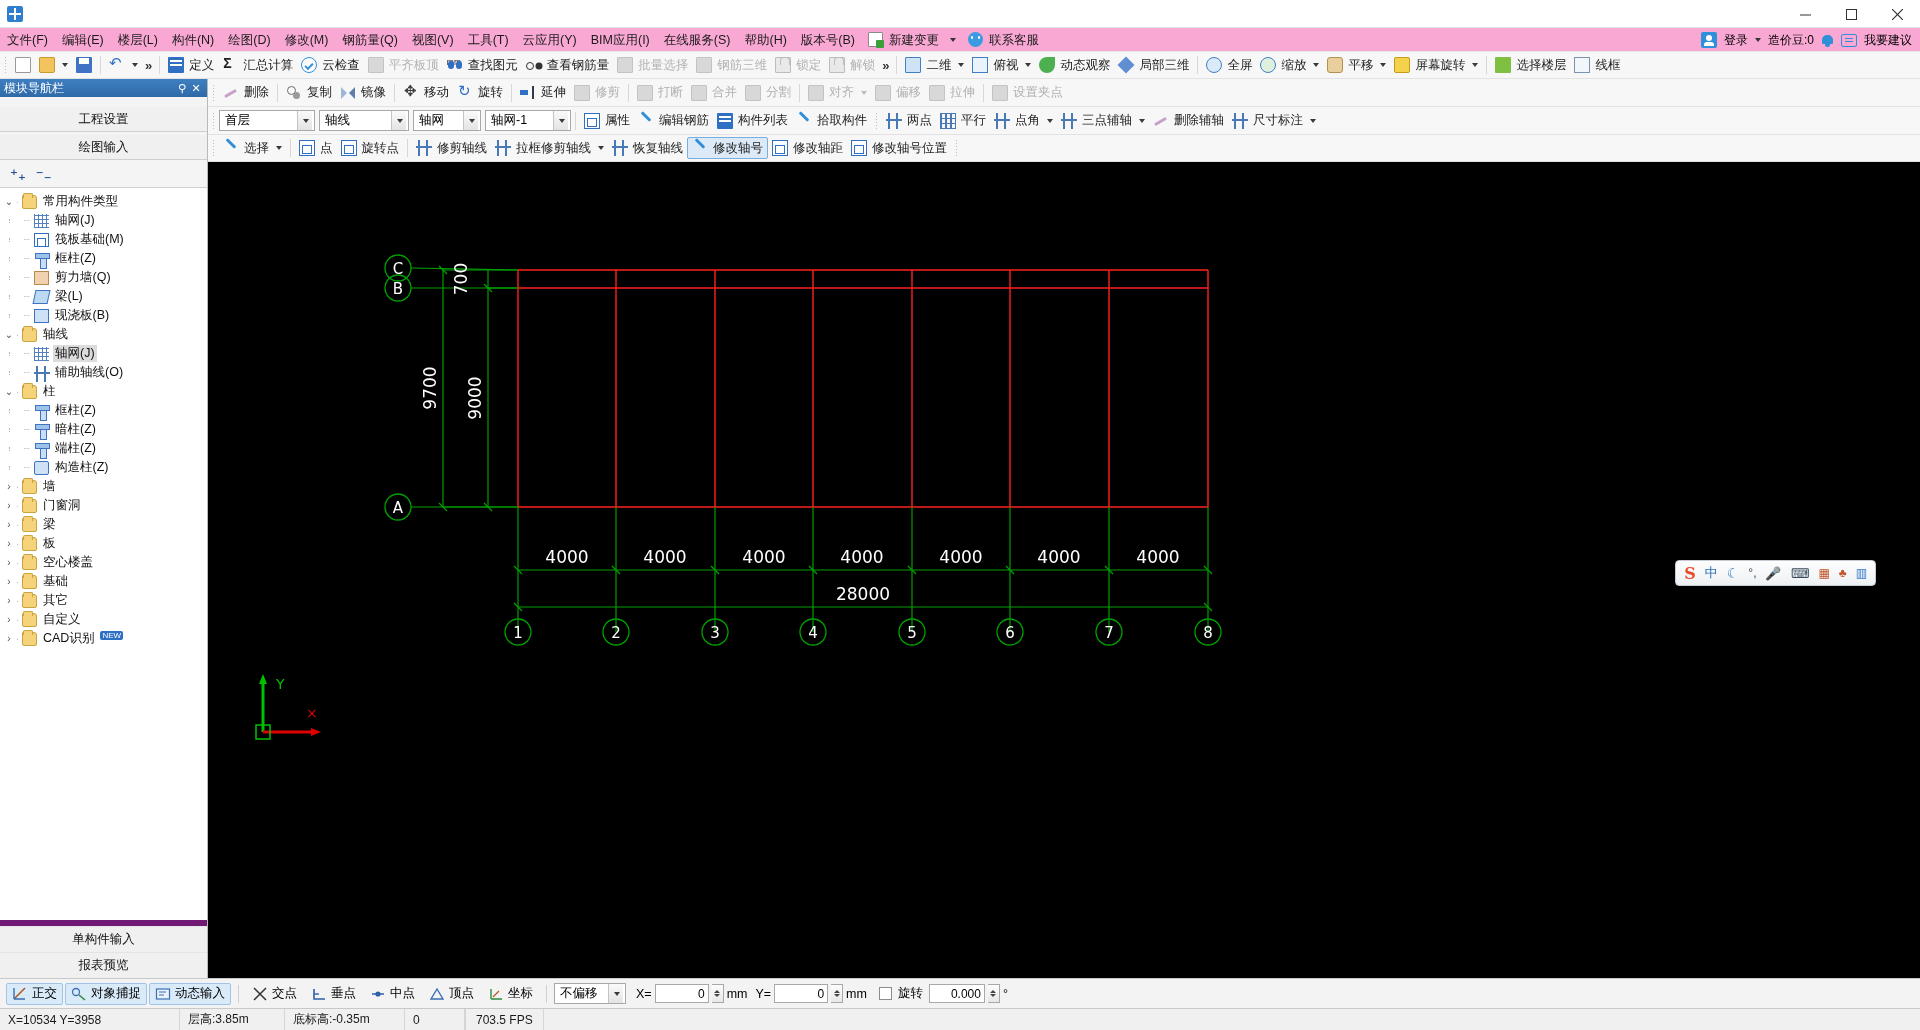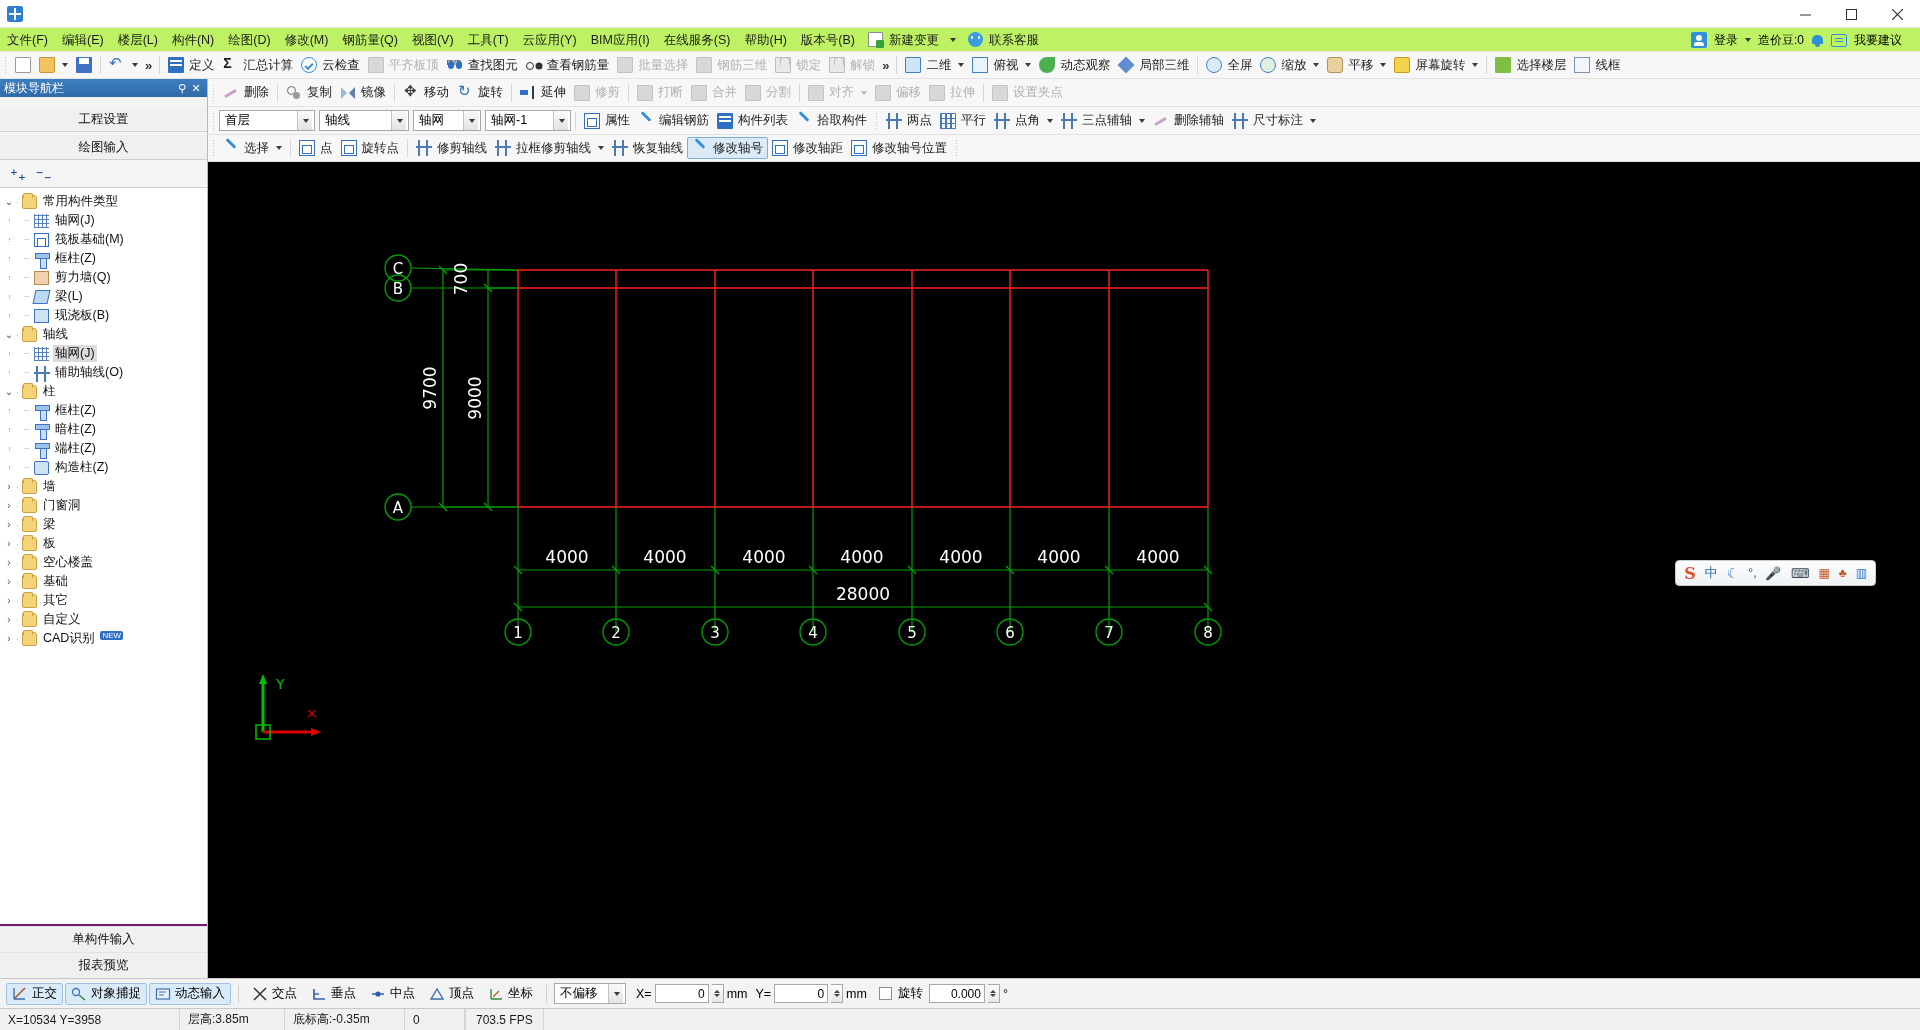--- a/index.html
+++ b/index.html
@@ -29,25 +29,25 @@
   .titlebar .tb-icon:after {
     content: ""; position: absolute; left: 2px; top: 7px; width: 12px; height: 2px; background:#fff;
   }
   .titlebar .tb-title { font-size: 12.5px; color: #111; white-space: nowrap; }
   .winbtns { position:absolute; right:0; top:0; height:28px; display:flex; }
   .winbtn { width: 46px; height:28px; display:flex; align-items:center; justify-content:center; color:#333; font-size:13px; }
   .winbtn.close { }
   .winbtn svg { display:block; }
 
   
-  .menubar { height: 24px; background:#bef264; display:flex; align-items:center;
+  .menubar { height: 24px; background:#f9a8d4; display:flex; align-items:center;
     border-bottom:1px solid #e6e6e6; flex:none; position:relative; }
   .menu-item { padding: 0 7px; height:20px; line-height:20px; font-size:12.5px; color:#1a1a1a; white-space:nowrap; }
   .menu-extra { display:flex; align-items:center; gap:4px; margin-left:6px; }
-  .menu-right { position:absolute; right:18px; top:0; height:24px; display:flex; align-items:center; gap:7px;padding-left:40px; }
+  .menu-right { position:absolute; right:8px; top:0; height:24px; display:flex; align-items:center; gap:7px;padding-left:40px; }
   .mini-ico { width:15px; height:15px; display:inline-block; position:relative; flex:none; }
   .ico-newchange { background:#fff; border:1px solid #8a8a8a; border-radius:1px; }
   .ico-newchange:after { content:""; position:absolute; right:-2px; bottom:-2px; width:8px; height:8px; background:#39a03a; border-radius:1px;}
   .ico-smiley { width:15px;height:15px;border-radius:50%; background:#3b9ae0; position:relative;}
   .ico-smiley:before{content:"";position:absolute;left:3px;top:4px;width:2px;height:3px;background:#fff;border-radius:1px;}
   .ico-smiley:after{content:"";position:absolute;right:3px;top:4px;width:2px;height:3px;background:#fff;border-radius:1px;}
   .ico-user { width:16px;height:16px;background:#2f8fd8;border-radius:2px;position:relative;}
   .ico-user:before{content:"";position:absolute;left:5px;top:3px;width:6px;height:6px;border-radius:50%;background:#fff;}
   .ico-user:after{content:"";position:absolute;left:3px;top:10px;width:10px;height:4px;border-radius:3px 3px 0 0;background:#fff;}
   .ico-bell { width:13px;height:14px; position:relative; }
@@ -143,21 +143,21 @@
   .side-tools { height:26px; border-bottom:1px solid #cfcfcf; display:flex; align-items:center; gap:10px; padding-left:10px; background:#f4f4f4;}
   .plusmin { font-size:15px; color:#1f4f8f; font-weight:bold; line-height:1;}
   .tree { flex:1; overflow:hidden; background:#fff; padding-top:4px; }
   .tnode { display:flex; align-items:center; height:19px; font-size:12.5px; color:#111; white-space:nowrap; padding-left:2px;}
   .tnode.sel > .tlabel { background:#dcdcdc; }
   .texp { width:14px; text-align:center; color:#555; font-size:10px; flex:none;}
   .tindent { width:18px; flex:none; position:relative; }
   .tindent:before { content:""; position:absolute; left:7px; top:-2px; bottom:-2px; border-left:1px dotted #b0b0b0;}
   .tlabel { margin-left:4px; padding:0 2px;}
   .tico { flex:none; }
-  .side-bottom { border-top:2px solid #701a75; }
+  .side-bottom { border-top:6px solid #701a75; }
   .side-bottom .side-btn { border-top:1px solid #e4e4e4; border-bottom:none; height:26px;}
 
   
   .canvas-wrap { flex:1; display:flex; flex-direction:column; min-width:0; background:#000; position:relative;}
   .canvas { flex:1; position:relative; background:#000; overflow:hidden;}
   .canvas svg { position:absolute; left:0; top:0; }
 
   
   .ime { position:absolute; right:44px; top:398px; height:26px; background:linear-gradient(#fdfdfd,#eef1f4);
     border:1px solid #c6cbd2; border-radius:4px; display:flex; align-items:center; gap:9px; padding:0 8px;

